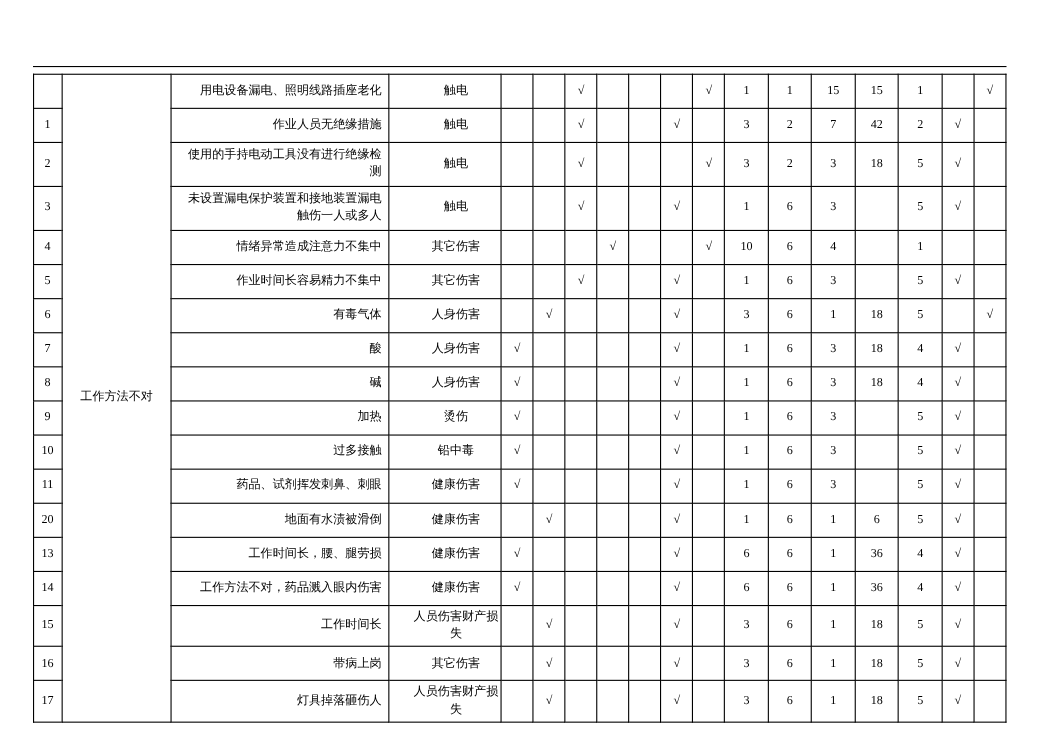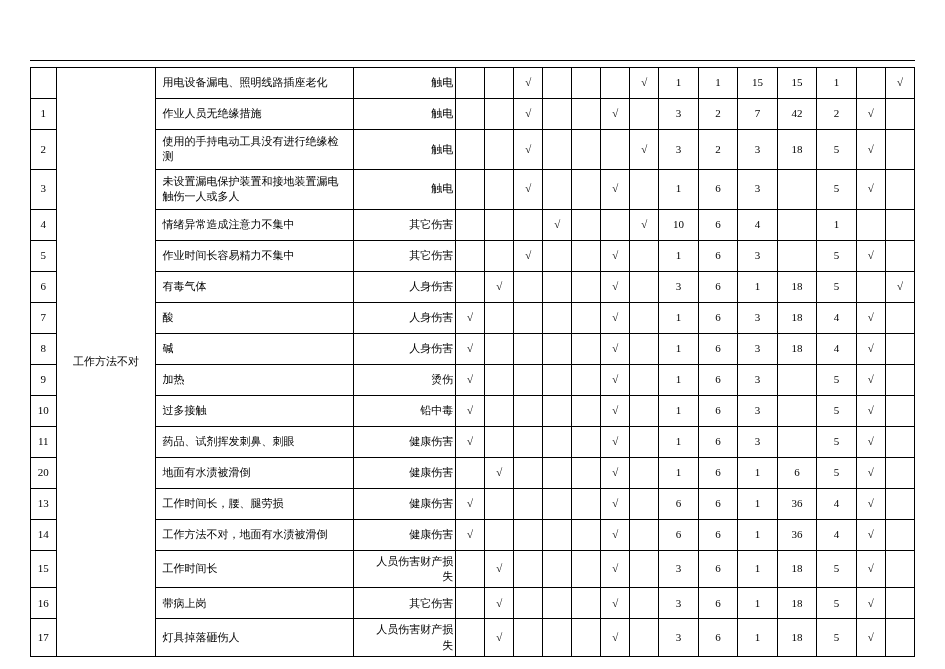--- a/index.html
+++ b/index.html
@@ -29,25 +29,25 @@
   th, td {
     border: 1px solid #000;
     padding: 3px 2px;
     vertical-align: middle;
     text-align: center;
     word-break: break-word;
     line-height: 1.4;
     height: 22px;
   }
   td.desc {
-    text-align: left;
+    text-align: right;
     padding: 4px 6px;
   }
   td.type {
-    text-align: right;
+    text-align: center;
     padding-left: 22px;
     margin-left: 16px;
   }
   col.c-idx   { width: 22px; }
   col.c-work  { width: 86px; }
   col.c-desc  { width: 170px; }
   col.c-type  { width: 88px; }
   col.c-chk   { width: 25px; }
   col.c-num   { width: 34px; }
 </style>
@@ -341,21 +341,21 @@
           <td>6</td>
           <td>6</td>
           <td>1</td>
           <td>36</td>
           <td>4</td>
           <td>√</td>
           <td></td>
         </tr>
         <tr>
           <td>14</td>
-          <td class="desc">工作方法不对，地面有水渍被滑倒</td>
+          <td class="desc">工作方法不对，药品溅入眼内伤害</td>
           <td class="type">健康伤害</td>
           <td>√</td>
           <td></td>
           <td></td>
           <td></td>
           <td></td>
           <td>√</td>
           <td></td>
           <td>6</td>
           <td>6</td>

